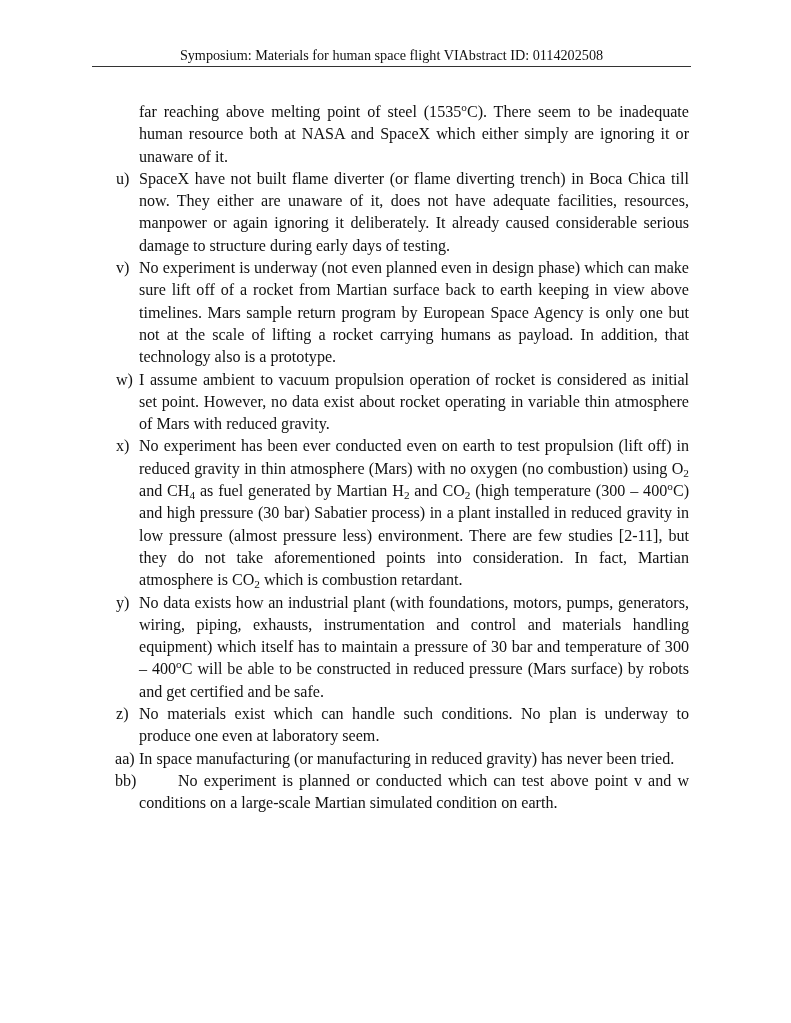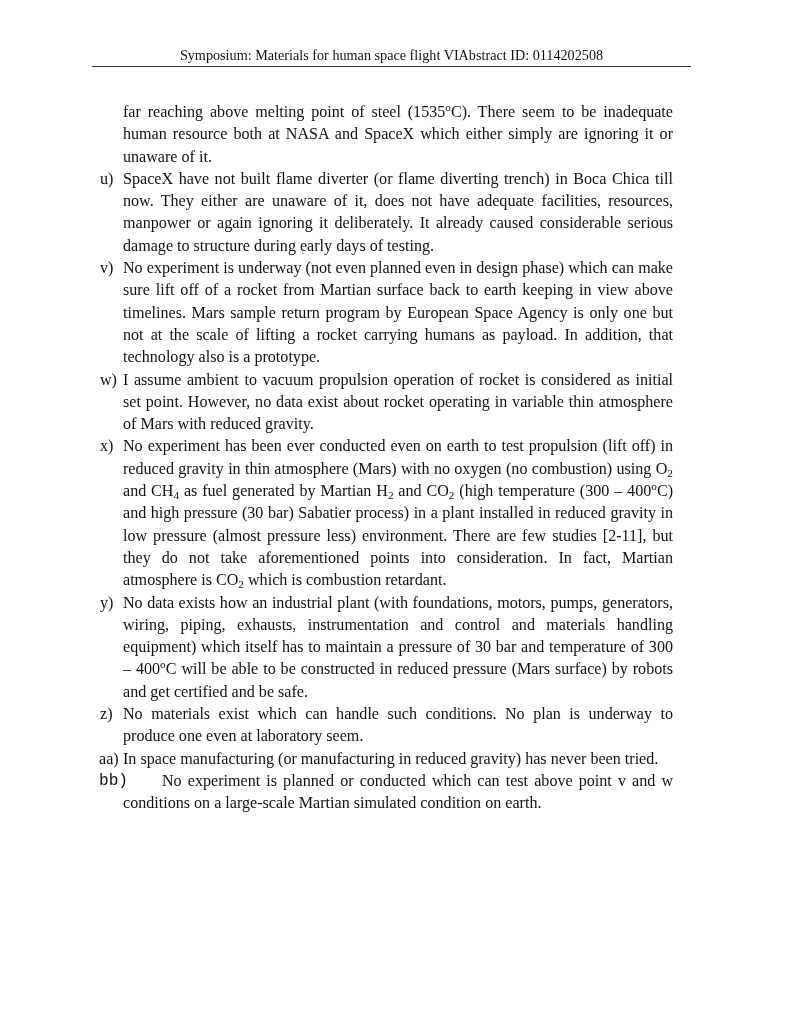--- a/index.html
+++ b/index.html
@@ -9,37 +9,37 @@
       color: #111111;
     }
     .header {
       position: absolute; left: 92px; top: 46px; width: 599px;
       display: flex; justify-content: center; align-items: flex-end;
       font-size: 14.2px; line-height: 18px;
       padding-bottom: 2px;
       border-bottom: 1px solid #333333;
     }
     .content {
-      position: absolute; left: 76px; top: 101px; width: 597px;
+      position: absolute; left: 92px; top: 101px; width: 597px;
       font-size: 16.1px; line-height: 22.3px;
     }
     .para {
       text-align: justify;
       padding-left: 47px;
     }
     .item {
       position: relative;
       padding-left: 47px;
       text-align: justify;
     }
     .marker {
       position: absolute; left: 24px; top: 0;
     }
     .marker.wide { left: 23px; }
-    .item.bb .marker { left: 23px; font-family: Liberation Mono, monospace; }
+    .item.bb .marker { left: 23px; }
     .item.bb .first-indent { display: inline-block; width: 39px; }
     .item.bb { padding-left: 47px; }
     sub, sup { font-size: 70%; line-height: 0; }
     sub { vertical-align: -0.25em; }
     sup { vertical-align: 0.55em; }
   </style>
 </head>
 <body>
 
 <div class="header">

